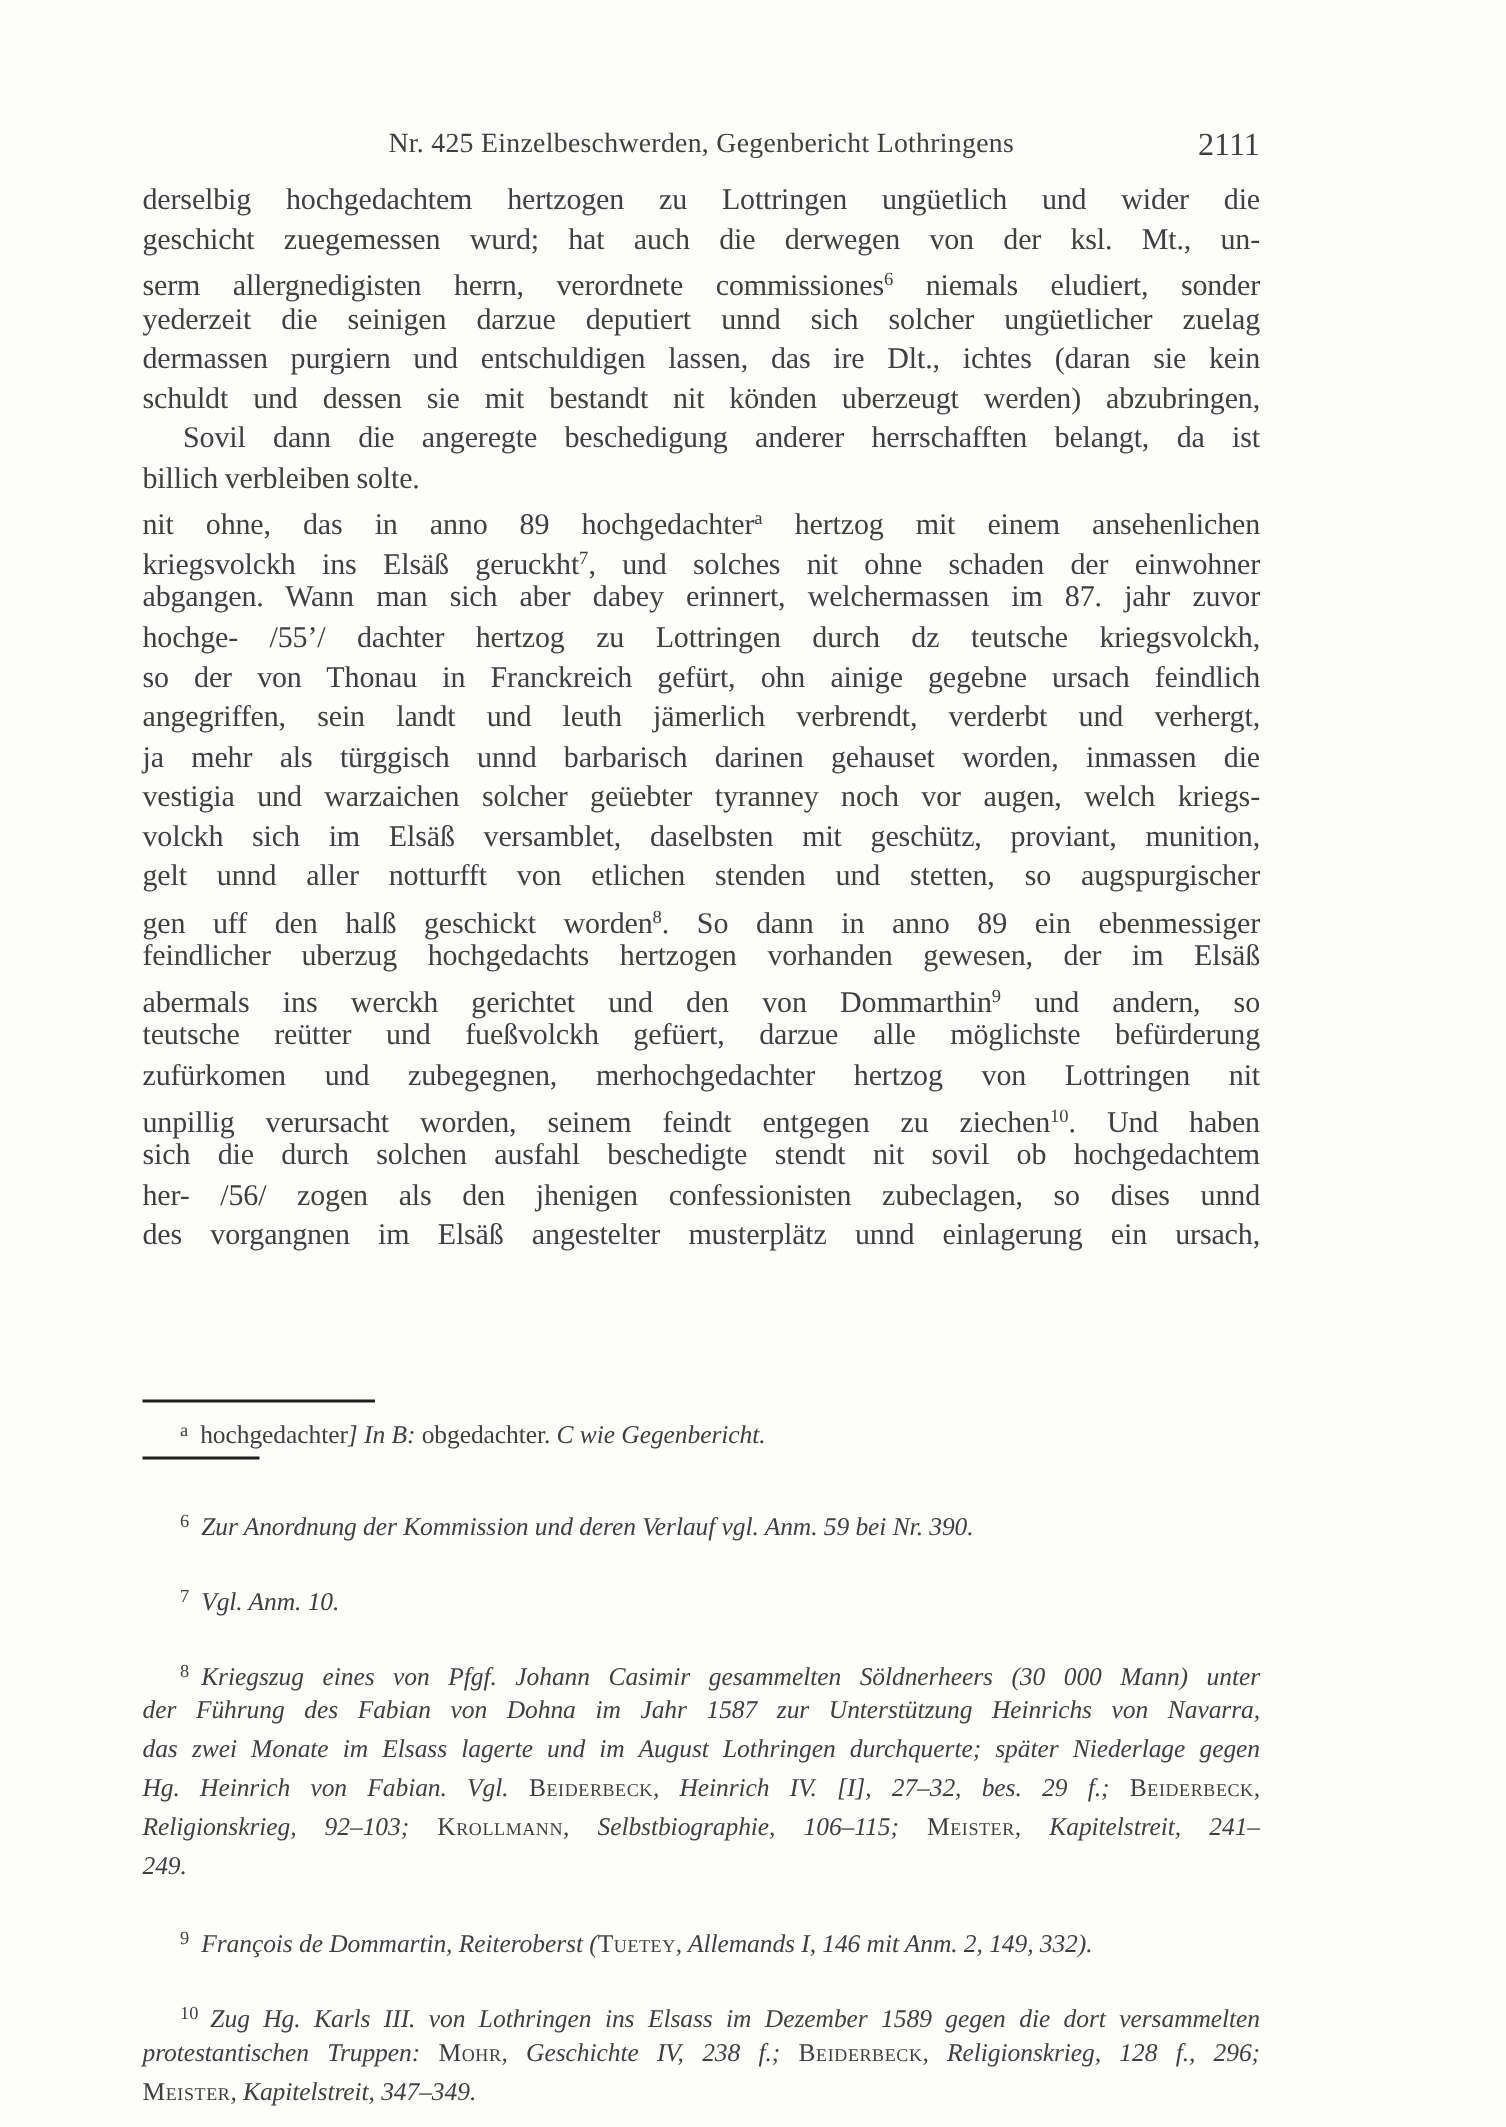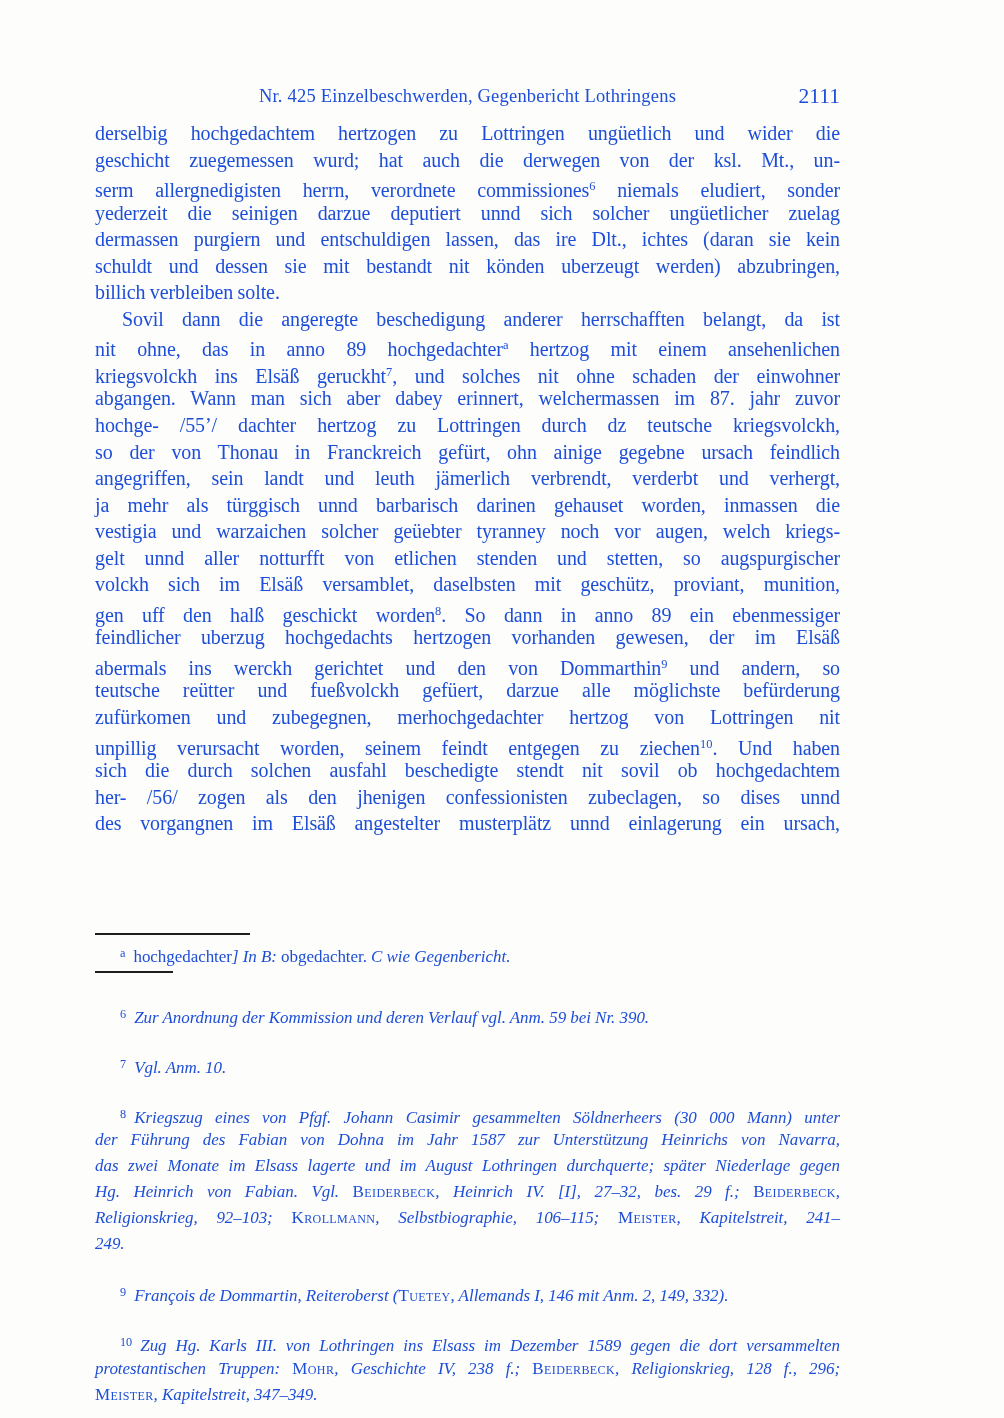--- a/index.html
+++ b/index.html
@@ -1,19 +1,19 @@
 <!DOCTYPE html>
 <html><head>
 <meta charset="utf-8">
 <style>
   * { margin:0; padding:0; box-sizing:border-box; }
   html,body { background:#ffffff; }
   .page {
     position:relative; width:1004px; height:1418px;
-    background:#fdfdfc; color:#1d4ed8; overflow:hidden;
+    background:#fdfdfc; color:#404040; overflow:hidden;
     font-family:"Liberation Serif", serif;
   }
   .header { position:absolute; top:82px; left:95px; width:745px; height:27px; }
   .header-title {
     position:absolute; left:50%; transform:translateX(-50%); bottom:2px;
     font-size:18.5px; white-space:nowrap; letter-spacing:0.2px;
   }
   .page-number { position:absolute; right:0; bottom:0; font-size:21.5px; }
 
   .body-block {
@@ -68,32 +68,32 @@
     <div class="page-number">2111</div>
   </div>
 
   <div class="body-block" id="body-text">
       <div class="tline just"><span class="seg-r">derselbig hochgedachtem hertzogen zu Lottringen ungüetlich und wider die</span></div>
       <div class="tline just"><span class="seg-r">geschicht zuegemessen wurd; hat auch die derwegen von der ksl. Mt., un-</span></div>
       <div class="tline just"><span class="seg-r">serm allergnedigisten herrn, verordnete commissiones</span><span class="seg-sup">6</span><span class="seg-r"> niemals eludiert, sonder</span></div>
       <div class="tline just"><span class="seg-r">yederzeit die seinigen darzue deputiert unnd sich solcher ungüetlicher zuelag</span></div>
       <div class="tline just"><span class="seg-r">dermassen purgiern und entschuldigen lassen, das ire Dlt., ichtes (daran sie kein</span></div>
       <div class="tline just"><span class="seg-r">schuldt und dessen sie mit bestandt nit könden uberzeugt werden) abzubringen,</span></div>
+      <div class="tline just ind"><span class="seg-r">Sovil dann die angeregte beschedigung anderer herrschafften belangt, da ist</span></div>
       <div class="tline"><span class="seg-r">billich verbleiben solte.</span></div>
-      <div class="tline just ind"><span class="seg-r">Sovil dann die angeregte beschedigung anderer herrschafften belangt, da ist</span></div>
       <div class="tline just"><span class="seg-r">nit ohne, das in anno 89 hochgedachter</span><span class="seg-sup">a</span><span class="seg-r"> hertzog mit einem ansehenlichen</span></div>
       <div class="tline just"><span class="seg-r">kriegsvolckh ins Elsäß geruckht</span><span class="seg-sup">7</span><span class="seg-r">, und solches nit ohne schaden der einwohner</span></div>
       <div class="tline just"><span class="seg-r">abgangen. Wann man sich aber dabey erinnert, welchermassen im 87. jahr zuvor</span></div>
       <div class="tline just"><span class="seg-r">hochge- /55’/ dachter hertzog zu Lottringen durch dz teutsche kriegsvolckh,</span></div>
       <div class="tline just"><span class="seg-r">so der von Thonau in Franckreich gefürt, ohn ainige gegebne ursach feindlich</span></div>
       <div class="tline just"><span class="seg-r">angegriffen, sein landt und leuth jämerlich verbrendt, verderbt und verhergt,</span></div>
       <div class="tline just"><span class="seg-r">ja mehr als türggisch unnd barbarisch darinen gehauset worden, inmassen die</span></div>
       <div class="tline just"><span class="seg-r">vestigia und warzaichen solcher geüebter tyranney noch vor augen, welch kriegs-</span></div>
+      <div class="tline just"><span class="seg-r">volckh sich im Elsäß versamblet, daselbsten mit geschütz, proviant, munition,</span></div>
       <div class="tline just"><span class="seg-r">gelt unnd aller notturfft von etlichen stenden und stetten, so augspurgischer</span></div>
-      <div class="tline just"><span class="seg-r">volckh sich im Elsäß versamblet, daselbsten mit geschütz, proviant, munition,</span></div>
       <div class="tline just"><span class="seg-r">gen uff den halß geschickt worden</span><span class="seg-sup">8</span><span class="seg-r">. So dann in anno 89 ein ebenmessiger</span></div>
       <div class="tline just"><span class="seg-r">feindlicher uberzug hochgedachts hertzogen vorhanden gewesen, der im Elsäß</span></div>
       <div class="tline just"><span class="seg-r">abermals ins werckh gerichtet und den von Dommarthin</span><span class="seg-sup">9</span><span class="seg-r"> und andern, so</span></div>
       <div class="tline just"><span class="seg-r">teutsche reütter und fueßvolckh gefüert, darzue alle möglichste befürderung</span></div>
       <div class="tline just"><span class="seg-r">zufürkomen und zubegegnen, merhochgedachter hertzog von Lottringen nit</span></div>
       <div class="tline just"><span class="seg-r">unpillig verursacht worden, seinem feindt entgegen zu ziechen</span><span class="seg-sup">10</span><span class="seg-r">. Und haben</span></div>
       <div class="tline just"><span class="seg-r">sich die durch solchen ausfahl beschedigte stendt nit sovil ob hochgedachtem</span></div>
       <div class="tline just"><span class="seg-r">her- /56/ zogen als den jhenigen confessionisten zubeclagen, so dises unnd</span></div>
       <div class="tline just"><span class="seg-r">des vorgangnen im Elsäß angestelter musterplätz unnd einlagerung ein ursach,</span></div>
     </div>

